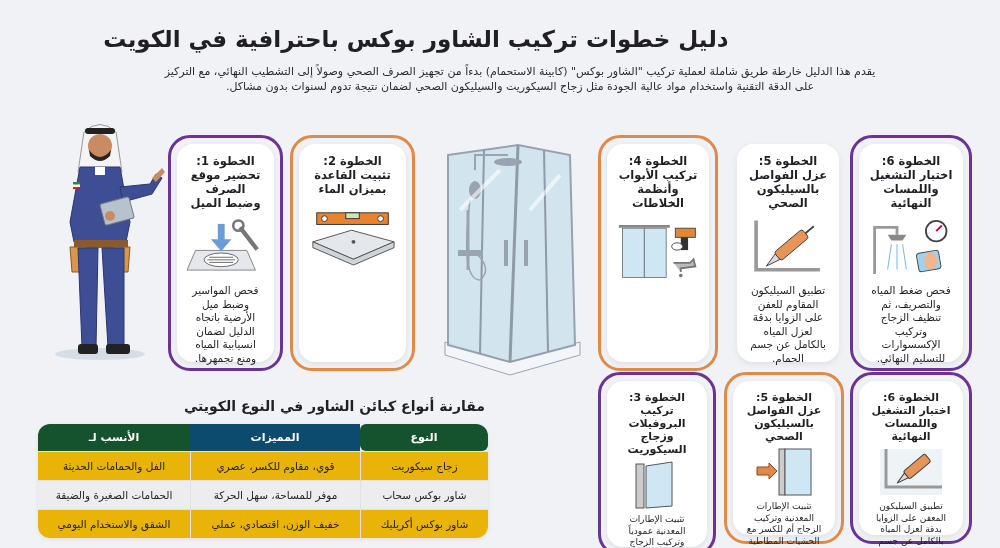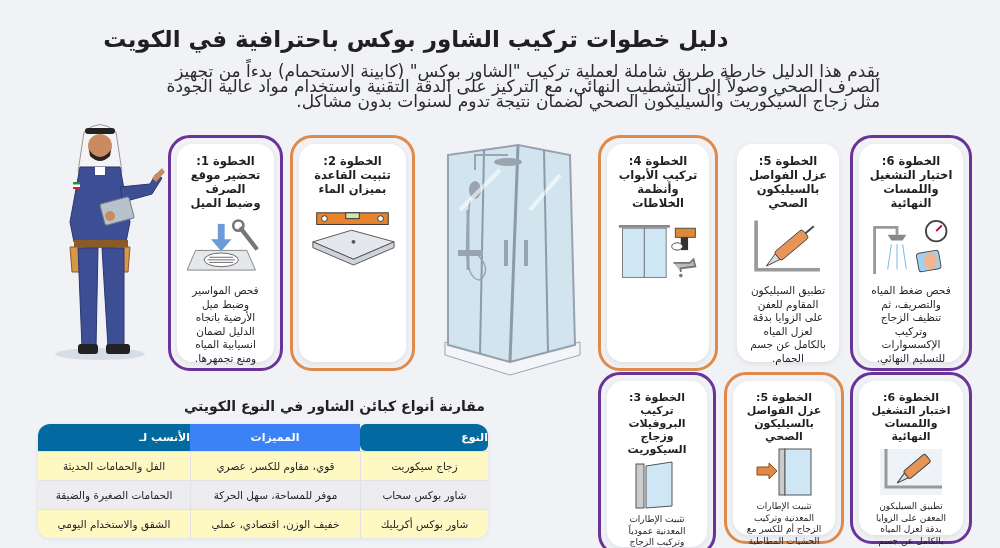--- a/index.html
+++ b/index.html
@@ -10,21 +10,21 @@
     color: #1f1f24;
     position: relative;
   }
   .title {
     position: absolute; top: 26px; left: 0; width: 832px;
     text-align: center; font-size: 23px; font-weight: bold; color: #1f1f24;
     direction: rtl;
   }
   .intro {
     position: absolute; top: 64px; left: 160px; width: 720px;
-    direction: rtl; text-align: right; font-size: 17px; line-height: 15px; color: #2b2b30;
+    direction: rtl; text-align: center; font-size: 11px; line-height: 15px; color: #2b2b30;
   }
   .worker { position: absolute; left: 38px; top: 112px; width: 130px; height: 250px; }
 
   .card-wrap { position: absolute; }
   .bracket {
     position: absolute; inset: 0; border: 3px solid; border-radius: 22px;
   }
   .bracket.purple { border-color: #6a3398; }
   .bracket.orange { border-color: #e08a4a; }
   .bracket.mix { border-color: #8a4f7f; }
@@ -53,25 +53,25 @@
   }
   table.cmp {
     position: absolute; top: 424px; left: 38px; width: 450px;
     border-collapse: separate; border-spacing: 0; direction: rtl;
     font-size: 10.5px; border-radius: 12px; overflow: hidden;
     box-shadow: 0 1px 4px rgba(0,0,0,0.08);
   }
   table.cmp th {
     color: #fff; font-weight: bold; height: 27px; font-size: 11px;
   }
-  table.cmp th.purple { background: #0369a1; text-align: right; }
-  table.cmp th.orange { background: #3b82f6; }
+  table.cmp th.purple { background: #14532d; }
+  table.cmp th.orange { background: #0c4a6e; }
   table.cmp td {
     height: 29px; text-align: center; border-top: 1px solid #e2e2e6;
-    border-left: 1px solid #e2e2e6; background: #fef9c3;
+    border-left: 1px solid #e2e2e6; background: #eab308;
   }
   table.cmp tr:nth-child(even) td { background: #ededf0; }
   table.cmp td:last-child { border-left: none; }
   table.cmp th:first-child { width: 128px; border-radius: 6px; }
   table.cmp th:nth-child(2) { width: 170px; }
 </style>
 </head>
 <body>
 
 <div class="title">دليل خطوات تركيب الشاور بوكس باحترافية في الكويت</div>

